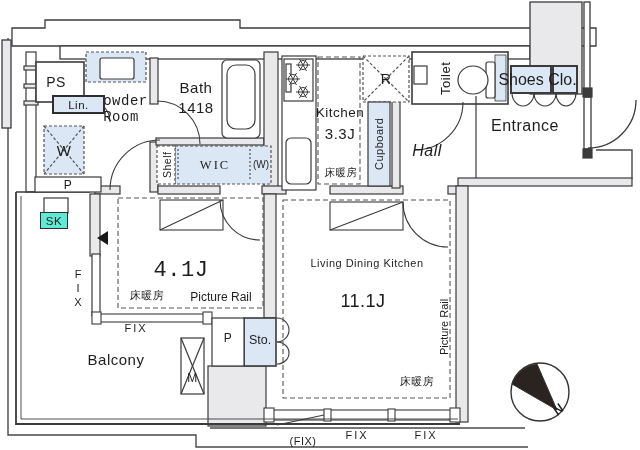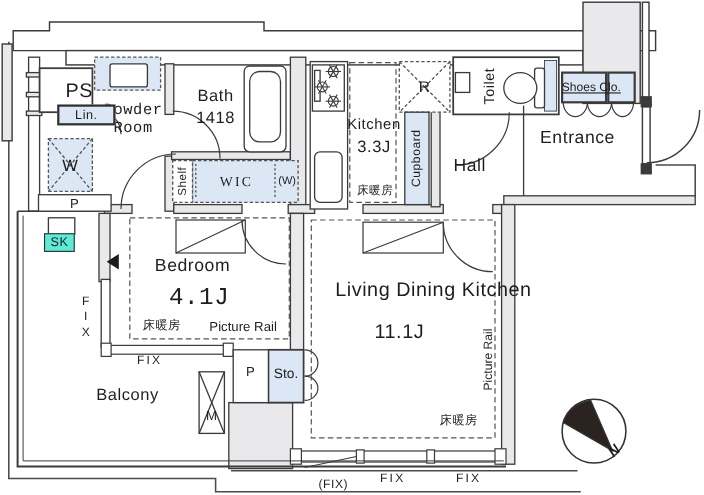--- a/index.html
+++ b/index.html
@@ -184,45 +184,44 @@
   </g>
 
   <g>
     <circle cx="540" cy="392" r="29" fill="#ffffff" stroke="#333" stroke-width="1.4"></circle>
     <path d="M557,410 L512,384 A29,29 0 0 1 537,364 Z" fill="#2a2320" stroke="#333"></path>
   </g>
 
   <polygon points="108,231 108,245 97,238" fill="#1a1a1a"></polygon>
 </svg>
 
-  <div class="lbl" style="left:48px;top:62px;width:48px;height:40px;font-size:18px;">PS</div>
+  <div class="lbl" style="left:32px;top:62px;width:48px;height:40px;font-size:14px;">PS</div>
   <div class="lbl wrap" style="left:84px;top:90px;width:74px;height:38px;font-size:14px;">Powder Room</div>
   <div class="lbl" style="left:168px;top:79px;width:56px;height:17px;font-size:15px;">Bath</div>
   <div class="lbl" style="left:168px;top:98px;width:56px;height:18px;font-size:15px;">1418</div>
   <div class="lbl" style="left:311px;top:104px;width:58px;height:16px;font-size:13.5px;">Kitchen</div>
   <div class="lbl" style="left:311px;top:124px;width:58px;height:18px;font-size:15px;">3.3J</div>
   <div class="lbl vtext" style="left:435px;top:53px;width:20px;height:50px;font-size:13px;">Toilet</div>
   <div class="lbl" style="left:482px;top:116px;width:86px;height:20px;font-size:16px;">Entrance</div>
-  <div class="lbl" style="left:402px;top:141px;width:50px;height:20px;font-size:16px;">Hall</div>
-  <div class="lbl" style="left:511px;top:67px;width:53px;height:25px;font-size:11px;letter-spacing:0;text-decoration:underline;">Shoes Clo.</div>
+  <div class="lbl" style="left:402px;top:141px;width:50px;height:20px;font-size:16px;font-style:italic;">Hall</div>
+  <div class="lbl" style="left:511px;top:67px;width:53px;height:25px;font-size:16px;letter-spacing:0;">Shoes Clo.</div>
   <div class="lbl boxed" style="left:52px;top:95px;width:53px;height:19px;font-size:11.5px;box-sizing:border-box;">Lin.</div>
   <div class="lbl" style="left:44px;top:126px;width:40px;height:48px;font-size:15px;">W</div>
   <div class="lbl" style="left:247px;top:156px;width:28px;height:16px;font-size:10px;letter-spacing:0;">(W)</div>
   <div class="lbl" style="left:177px;top:156px;width:76px;height:18px;font-size:12.5px;letter-spacing:2px;font-family:Liberation Serif, serif;">WIC</div>
   <div class="lbl vtext" style="left:158px;top:147px;width:17px;height:36px;font-size:10.5px;">Shelf</div>
   <div class="lbl vtext" style="left:369px;top:105px;width:20px;height:78px;font-size:11px;">Cupboard</div>
   <div class="lbl" style="left:363px;top:56px;width:46px;height:46px;font-size:14px;">R</div>
   <div class="lbl boxed2" style="left:40px;top:212px;width:28px;height:17px;font-size:11.5px;box-sizing:border-box;">SK</div>
   <div class="lbl" style="left:182px;top:368px;width:21px;height:20px;font-size:12px;">M</div>
   <div class="lbl" style="left:35px;top:177px;width:66px;height:15px;font-size:12px;">P</div>
   <div class="lbl" style="left:213px;top:328px;width:30px;height:20px;font-size:12px;">P</div>
   <div class="lbl" style="left:244px;top:328px;width:32px;height:24px;font-size:12.5px;letter-spacing:0;">Sto.</div>
-  <div class="lbl" style="left:132px;top:233px;width:86px;height:18px;font-size:16px;">Bedroom</div>
   <div class="lbl" style="left:148px;top:259px;width:66px;height:22px;font-size:22px;font-family:Liberation Mono, monospace;">4.1J</div>
-  <div class="lbl" style="left:284px;top:254px;width:166px;height:18px;font-size:18px;margin-left:27px;">Living Dining Kitchen</div>
+  <div class="lbl" style="left:284px;top:254px;width:166px;height:18px;font-size:11px;">Living Dining Kitchen</div>
   <div class="lbl" style="left:330px;top:290px;width:66px;height:22px;font-size:18px;">11.1J</div>
   <div class="lbl" style="left:78px;top:350px;width:76px;height:18px;font-size:15px;">Balcony</div>
   <div class="lbl" style="left:124px;top:288px;width:46px;height:14px;font-size:11px;">床暖房</div>
   <div class="lbl" style="left:319px;top:166px;width:44px;height:13px;font-size:10.5px;">床暖房</div>
   <div class="lbl" style="left:394px;top:374px;width:46px;height:14px;font-size:11px;">床暖房</div>
   <div class="lbl" style="left:182px;top:290px;width:78px;height:14px;font-size:12px;letter-spacing:0;">Picture Rail</div>
   <div class="lbl vtext" style="left:436px;top:286px;width:16px;height:82px;font-size:11px;letter-spacing:0;">Picture Rail</div>
   <div class="lbl vupright" style="left:70px;top:264px;width:16px;height:50px;font-size:11px;">FIX</div>
   <div class="lbl" style="left:115px;top:321px;width:42px;height:13px;font-size:11px;letter-spacing:2px;">FIX</div>
   <div class="lbl" style="left:337px;top:428px;width:40px;height:13px;font-size:11px;letter-spacing:2px;">FIX</div>

